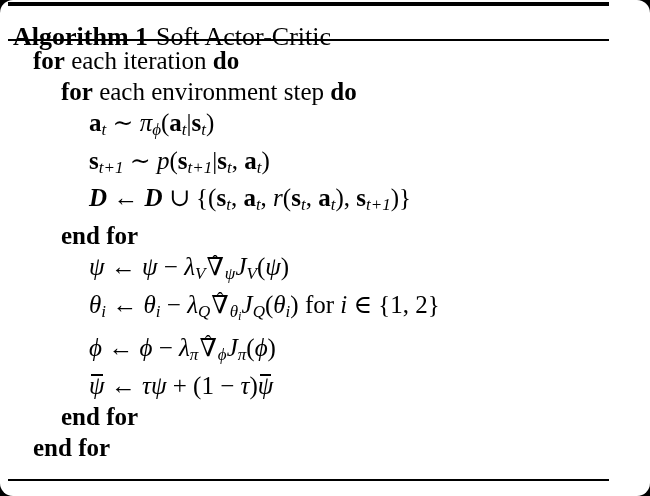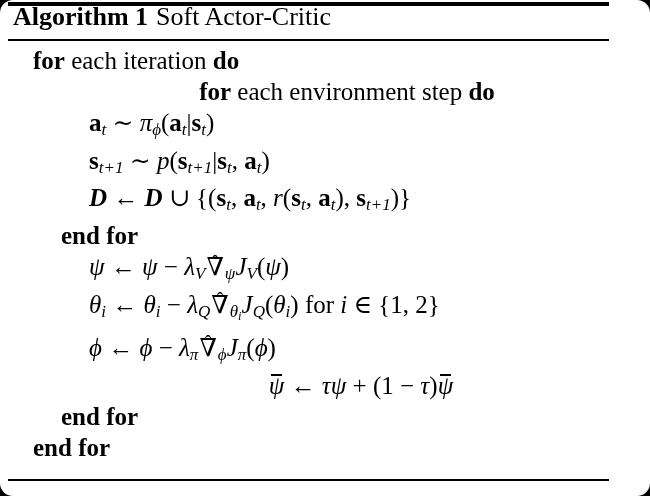--- a/index.html
+++ b/index.html
@@ -15,21 +15,21 @@
     width: 650px; height: 496px;
     background: #ffffff;
     border-radius: 13px;
   }
   .rule { position: absolute; left: 8px; width: 601px; background: #000000; }
   .rule-top    { top: 2px;   height: 4px; }
   .rule-header { top: 39px;  height: 2px; }
   .rule-bottom { top: 479px; height: 2px; }
 
   .algo-header {
-    position: absolute; left: 13px; top: 2px;
+    position: absolute; left: 13px; top: 22px;
     font-size: 26px; color: #000000; white-space: nowrap;
   }
   .hdr-label { font-weight: bold; margin-right: 8px; }
 
   .algo-body {
     position: absolute; left: 33px; top: 45px;
     width: 600px;
     font-size: 25px; line-height: 31px; color: #000000;
   }
   .line { white-space: nowrap; }
@@ -68,26 +68,26 @@
 <body>
 
 <div class="sheet">
   <div class="rule rule-top"></div>
   <div class="algo-header">
     <span class="hdr-label">Algorithm 1</span><span class="hdr-title">Soft Actor-Critic</span>
   </div>
   <div class="rule rule-header"></div>
   <div class="algo-body">
       <div class="line" style="padding-left: 0px;"><span class="seg-kw">for</span><span class="seg-plain"> each iteration </span><span class="seg-kw">do</span></div>
-      <div class="line" style="padding-left: 28px; text-align: center;"><span class="seg-kw">for</span><span class="seg-plain"> each environment step </span><span class="seg-kw">do</span></div>
+      <div class="line" style="padding-left: 28px;"><span class="seg-kw">for</span><span class="seg-plain"> each environment step </span><span class="seg-kw">do</span></div>
       <div class="line" style="padding-left: 56px;"><span class="seg-mb">a</span><span class="seg-sub">t</span><span class="seg-mo"> ∼ </span><span class="seg-mi">π</span><span class="seg-sub">ϕ</span><span class="seg-mo">(</span><span class="seg-mb">a</span><span class="seg-sub">t</span><span class="seg-mo">|</span><span class="seg-mb">s</span><span class="seg-sub">t</span><span class="seg-mo">)</span></div>
       <div class="line" style="padding-left: 56px;"><span class="seg-mb">s</span><span class="seg-sub">t+1</span><span class="seg-mo"> ∼ </span><span class="seg-mi">p</span><span class="seg-mo">(</span><span class="seg-mb">s</span><span class="seg-sub">t+1</span><span class="seg-mo">|</span><span class="seg-mb">s</span><span class="seg-sub">t</span><span class="seg-mo">, </span><span class="seg-mb">a</span><span class="seg-sub">t</span><span class="seg-mo">)</span></div>
       <div class="line" style="padding-left: 56px;"><span class="seg-mcal">D</span><span class="seg-mo"> ← </span><span class="seg-mcal">D</span><span class="seg-mo"> ∪ {(</span><span class="seg-mb">s</span><span class="seg-sub">t</span><span class="seg-mo">, </span><span class="seg-mb">a</span><span class="seg-sub">t</span><span class="seg-mo">, </span><span class="seg-mi">r</span><span class="seg-mo">(</span><span class="seg-mb">s</span><span class="seg-sub">t</span><span class="seg-mo">, </span><span class="seg-mb">a</span><span class="seg-sub">t</span><span class="seg-mo">)</span><span class="seg-mo">, </span><span class="seg-mb">s</span><span class="seg-sub">t+1</span><span class="seg-mo">)}</span></div>
       <div class="line" style="padding-left: 28px;"><span class="seg-kw">end for</span></div>
       <div class="line" style="padding-left: 56px;"><span class="seg-mi">ψ</span><span class="seg-mo"> ← </span><span class="seg-mi">ψ</span><span class="seg-mo"> − </span><span class="seg-mi">λ</span><span class="seg-sub">V</span><span class="seg-hat">∇</span><span class="seg-sub">ψ</span><span class="seg-mi">J</span><span class="seg-sub">V</span><span class="seg-mo">(</span><span class="seg-mi">ψ</span><span class="seg-mo">)</span></div>
       <div class="line" style="padding-left: 56px;"><span class="seg-mi">θ</span><span class="seg-sub">i</span><span class="seg-mo"> ← </span><span class="seg-mi">θ</span><span class="seg-sub">i</span><span class="seg-mo"> − </span><span class="seg-mi">λ</span><span class="seg-sub">Q</span><span class="seg-hat">∇</span><span class="seg-sub">θ</span><span class="seg-ssub">i</span><span class="seg-mi">J</span><span class="seg-sub">Q</span><span class="seg-mo">(</span><span class="seg-mi">θ</span><span class="seg-sub">i</span><span class="seg-mo">) </span><span class="seg-plain">for </span><span class="seg-mi">i</span><span class="seg-mo"> ∈ {1, 2}</span></div>
       <div class="line" style="padding-left: 56px;"><span class="seg-mi">ϕ</span><span class="seg-mo"> ← </span><span class="seg-mi">ϕ</span><span class="seg-mo"> − </span><span class="seg-mi">λ</span><span class="seg-sub">π</span><span class="seg-hat">∇</span><span class="seg-sub">ϕ</span><span class="seg-mi">J</span><span class="seg-sub">π</span><span class="seg-mo">(</span><span class="seg-mi">ϕ</span><span class="seg-mo">)</span></div>
-      <div class="line" style="padding-left: 56px; text-align: center;"><span class="seg-barmi">ψ</span><span class="seg-mo"> ← </span><span class="seg-mi">τψ</span><span class="seg-mo"> + (1 − </span><span class="seg-mi">τ</span><span class="seg-mo">)</span><span class="seg-barmi">ψ</span></div>
+      <div class="line" style="padding-left: 56px;"><span class="seg-barmi">ψ</span><span class="seg-mo"> ← </span><span class="seg-mi">τψ</span><span class="seg-mo"> + (1 − </span><span class="seg-mi">τ</span><span class="seg-mo">)</span><span class="seg-barmi">ψ</span></div>
       <div class="line" style="padding-left: 28px;"><span class="seg-kw">end for</span></div>
       <div class="line" style="padding-left: 0px;"><span class="seg-kw">end for</span></div>
     </div>
   <div class="rule rule-bottom"></div>
 </div>
 
 </body></html>

